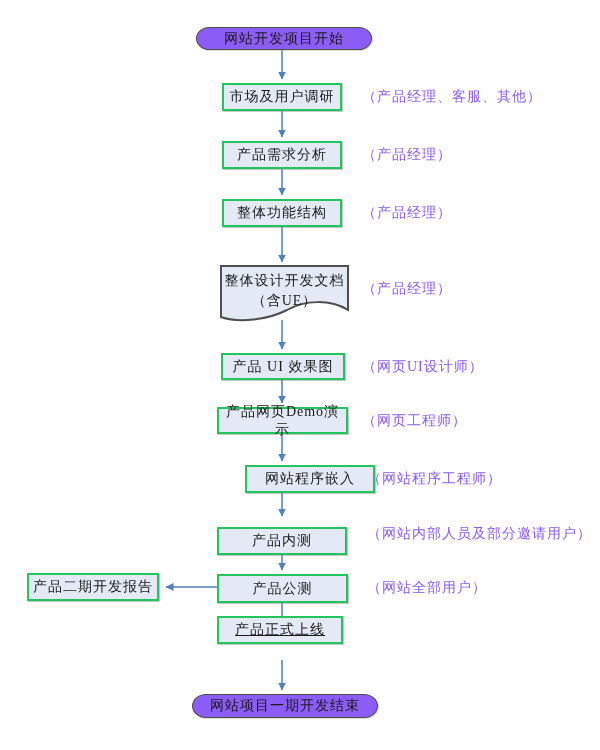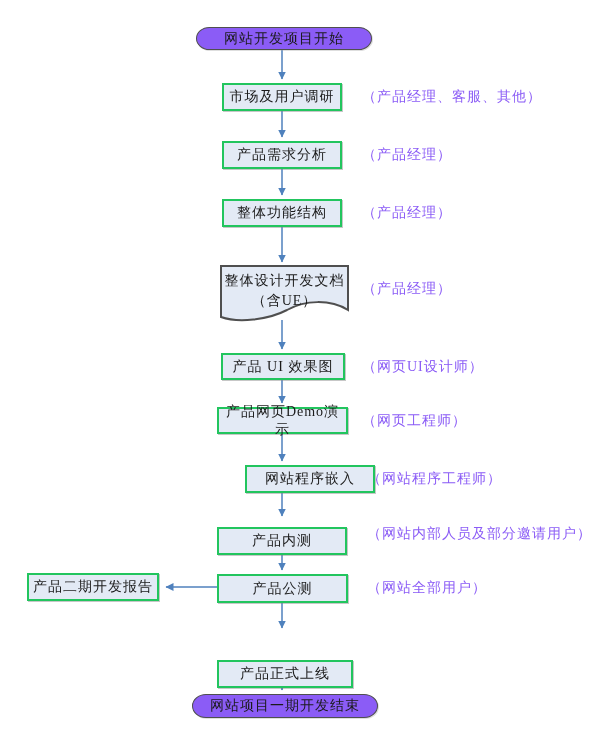--- a/index.html
+++ b/index.html
@@ -46,21 +46,21 @@
   
   .n-start{left:196px;top:27px;width:176px;height:23px;}
   .n-market{left:222px;top:83px;width:120px;height:28px;}
   .n-require{left:222px;top:141px;width:120px;height:28px;}
   .n-function{left:222px;top:199px;width:120px;height:28px;}
   .n-ui{left:221px;top:353px;width:124px;height:27px;}
   .n-demo{left:217px;top:407px;width:131px;height:27px;}
   .n-embed{left:217px;top:465px;width:130px;height:28px;margin-left:28px;}
   .n-alpha{left:217px;top:520px;width:130px;height:28px;margin-top:7px;}
   .n-beta{left:217px;top:574px;width:131px;height:29px;}
-  .n-launch{left:217px;top:660px;width:136px;height:28px;}
+  .n-launch{left:217px;top:616px;width:126px;height:28px;text-decoration:underline;}
   .n-end{left:192px;top:694px;width:186px;height:24px;}
   .n-report{left:27px;top:573px;width:132px;height:28px;}
   .doc-label{left:221px;top:268px;width:127px;height:46px;}
   .a-market{left:362px;top:97px;}
   .a-require{left:362px;top:155px;}
   .a-function{left:362px;top:213px;}
   .a-doc{left:362px;top:289px;}
   .a-ui{left:362px;top:367px;}
   .a-demo{left:362px;top:421px;}
   .a-embed{left:367px;top:479px;}

